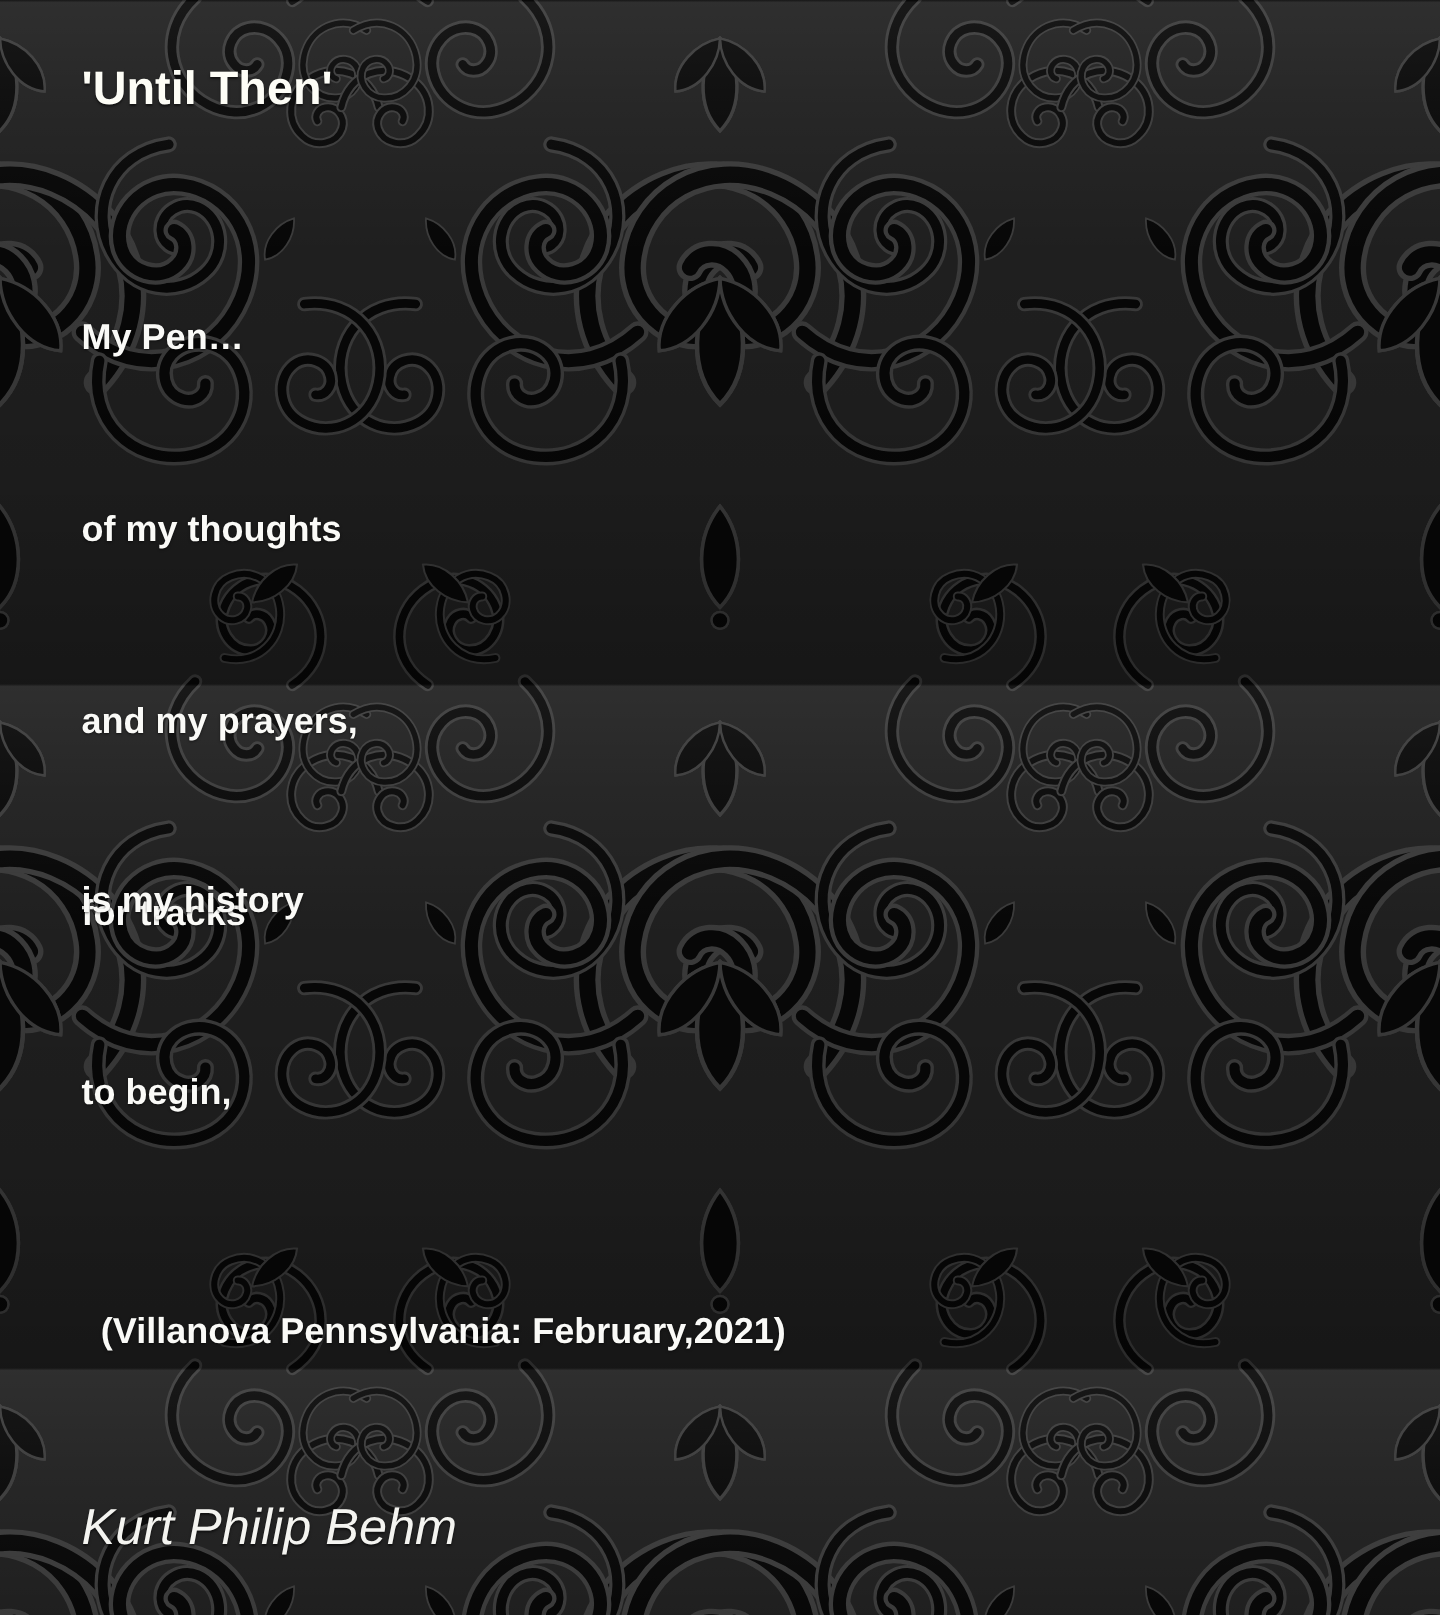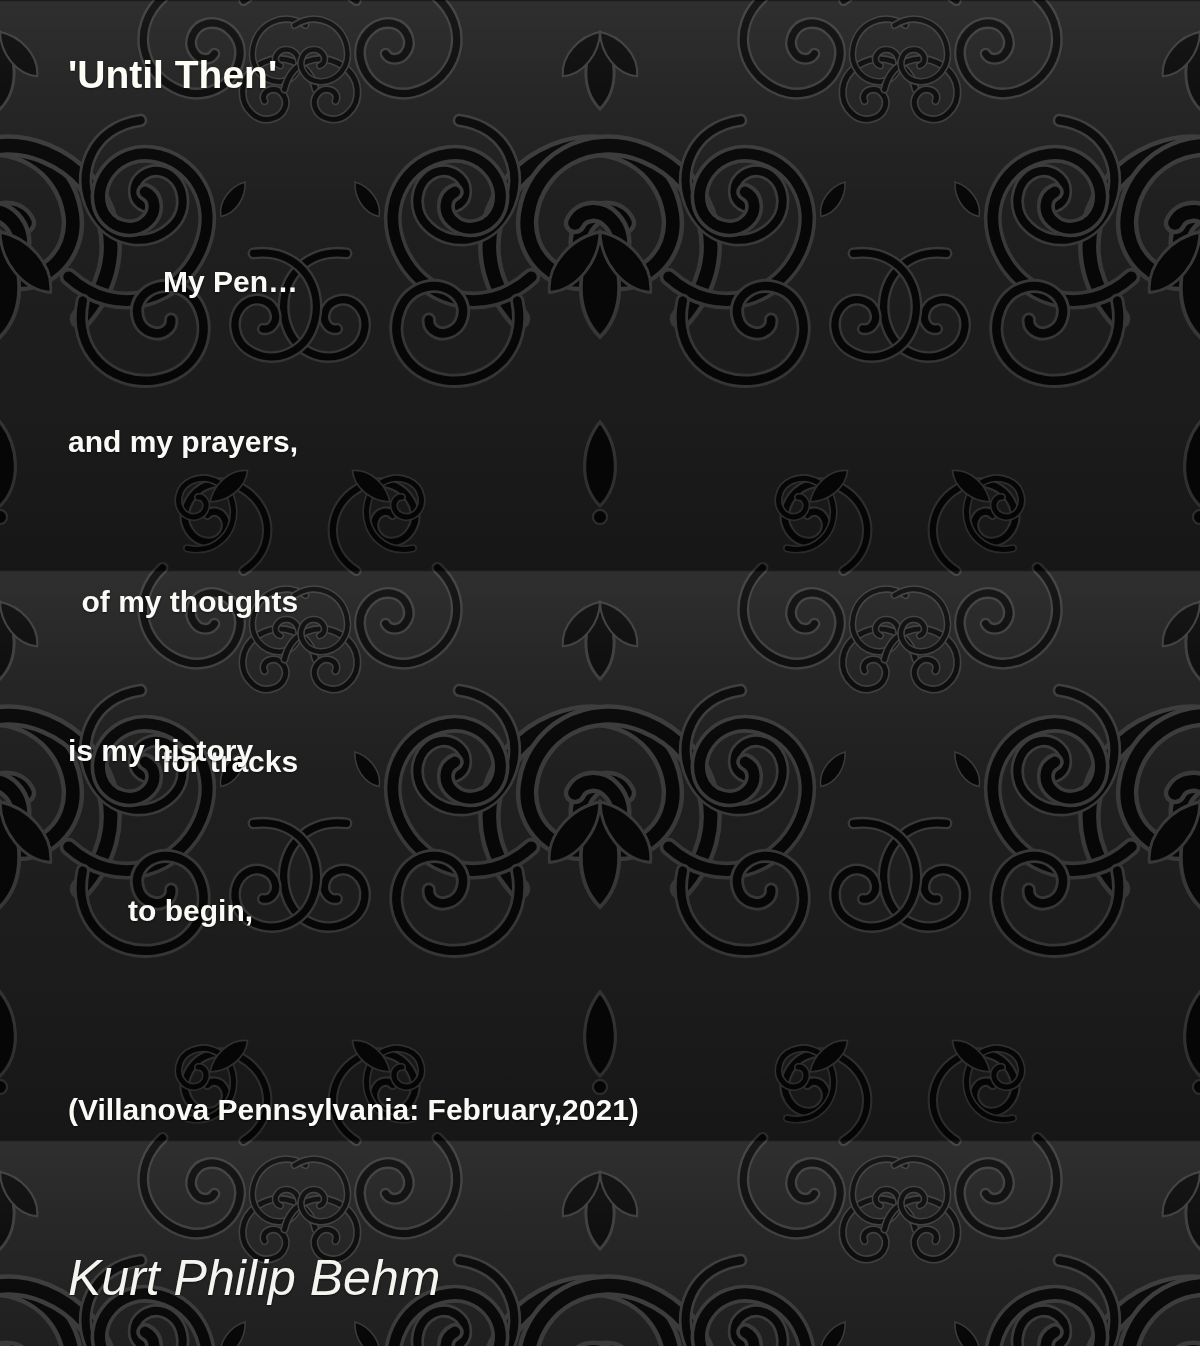--- a/index.html
+++ b/index.html
@@ -7,21 +7,20 @@
     padding: 0;
     background: #000;
   }
   .page {
     position: relative;
     width: 1200px;
     height: 1346px;
     overflow: hidden;
     background-color: #b91c1c;
     font-family: "Liberation Sans", "DejaVu Sans", sans-serif;
-    text-align: right;
   }
   svg.bg {
     position: absolute;
     top: 0; left: 0;
     width: 1200px;
     height: 1346px;
     display: block;
   }
   
   .shade {
@@ -58,24 +57,25 @@
     font-weight: 700;
     line-height: 53.4px;
   }
   .stanza-1 { top: 148px; }
   .stanza-2 { top: 617px; }
   .attribution {
     top: 1092px;
     font-size: 30px;
     font-weight: 700;
     line-height: 1.2;
+    margin-left: 16px;
   }
   .author {
     top: 1248px;
-    font-size: 50px;
+    font-size: 42px;
     font-weight: 400;
     font-style: italic;
     line-height: 1.2;
     color: #f4f4f0;
   }
 </style>
 </head>
 <body>
 
 <div class="page">
@@ -138,22 +138,22 @@
     <use href="#tileG" x="300" y="1142"></use>
     <use href="#tileG" x="900" y="1142"></use>
   </svg>
 
   <div class="shade"></div>
 
   <h1 class="txt title">'Until Then'</h1>
 
   <div class="txt stanza stanza-1">
     <div class="line">My Pen…</div>
+    <div class="line">of my thoughts</div>
     <div class="line">and my prayers,</div>
-    <div class="line">of my thoughts</div>
     <div class="line">for tracks</div>
     
   </div>
 
   <div class="txt stanza stanza-2">
     <div class="line">is my history</div>
     <div class="line">to begin,</div>
     
     
     

